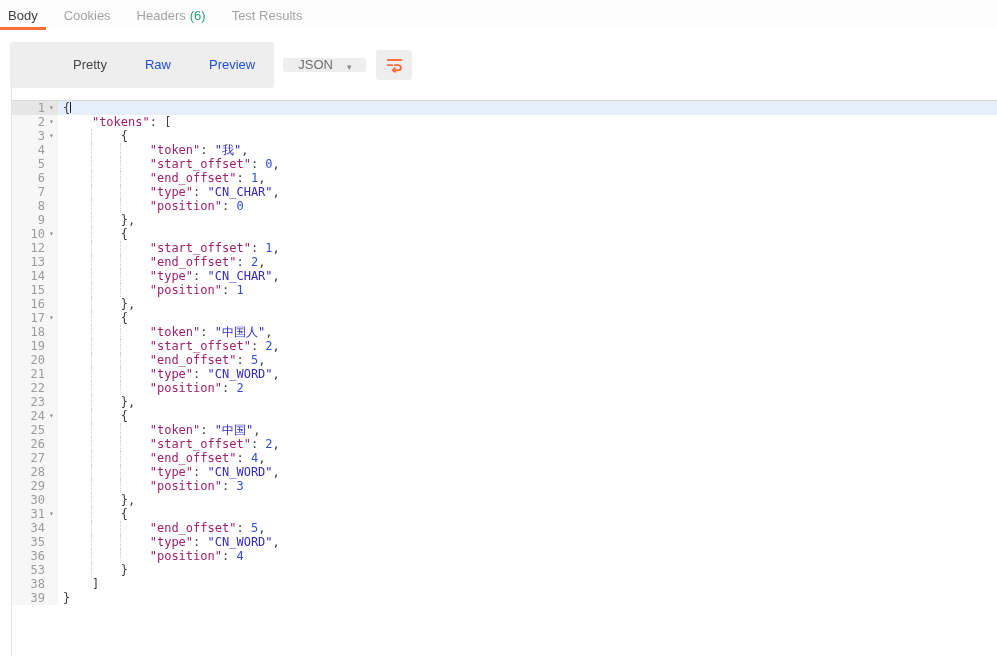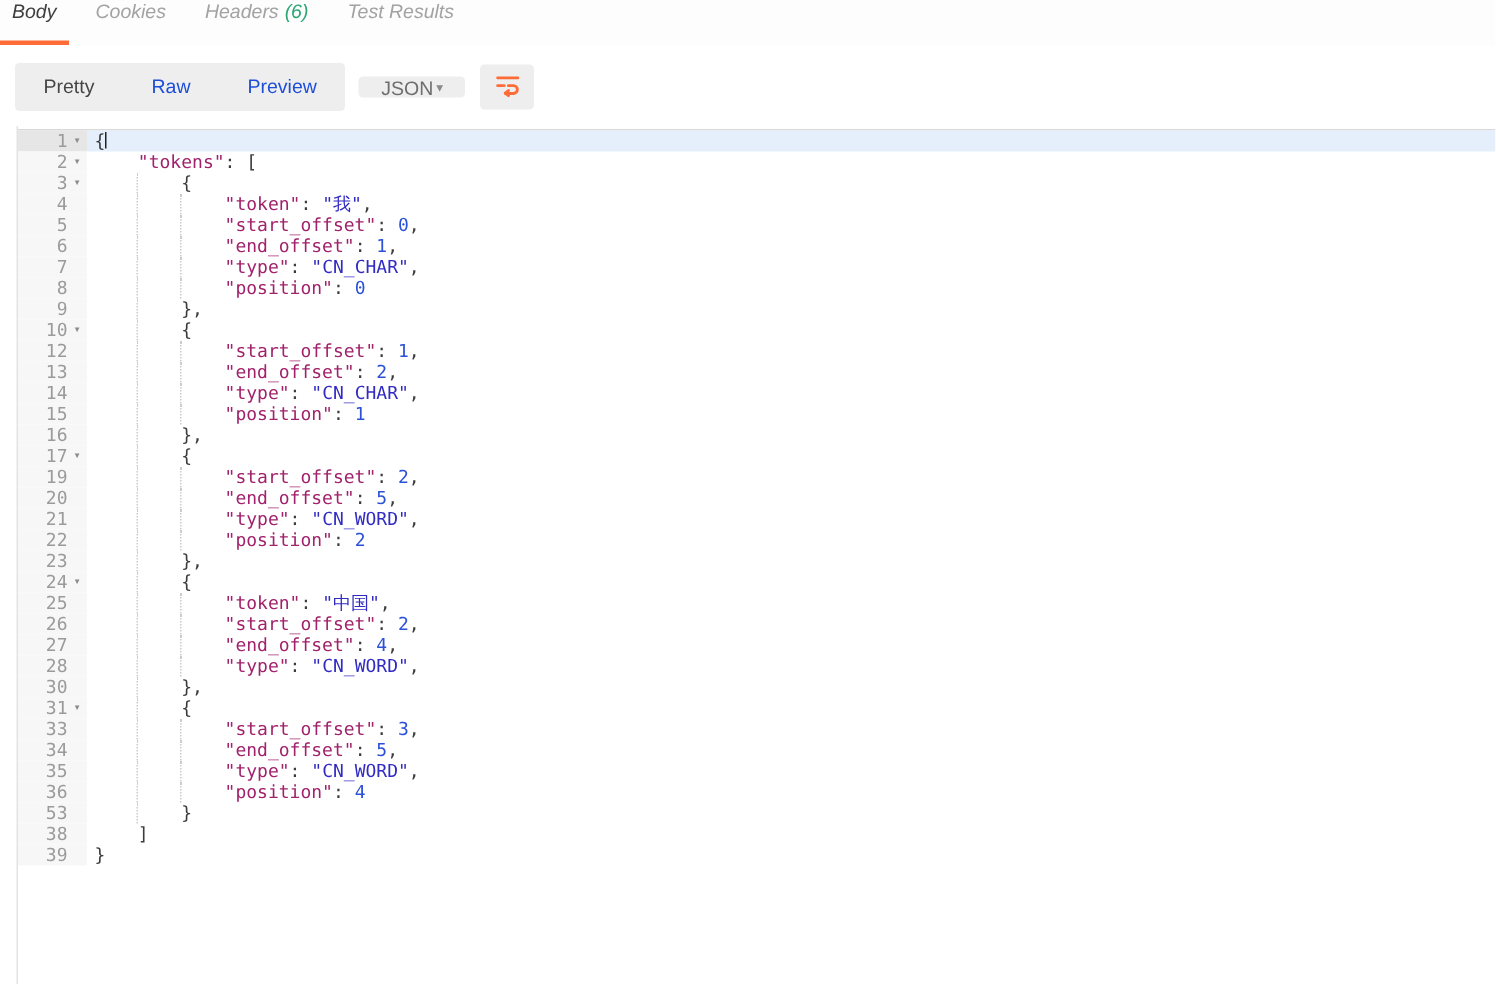--- a/index.html
+++ b/index.html
@@ -1,37 +1,37 @@
 <!DOCTYPE html>
 <html><head>
 <meta charset="utf-8">
 <style>
   * { box-sizing: border-box; margin: 0; padding: 0; }
   html,body { width: 997px; height: 656px; background: #fff; overflow: hidden;
               font-family: "Liberation Sans", sans-serif; }
 
   
-  .tabbar { position: relative; height: 30px; display: flex; align-items: flex-start;
-            padding-left: 8px; background: #fdfdfd; font-style: italic; }
+  .tabbar { position: relative; height: 30px; display: flex; align-items: center;
+            padding-left: 8px; background: #fdfdfd; }
   .tab { font-size: 13px; color: #a3a3a3; margin-right: 26px; cursor: pointer;
          display: flex; gap: 4px; align-items: center; }
   .tab.active { color: #3f3f3f; }
   .tab .badge { color: #2ca571; }
   .tab-underline { position: absolute; left: 0; top: 27px; height: 3px; width: 46px;
                    background: #ff6c37; }
 
   
   .toolbar { margin-top: 12px; padding-left: 10px; display: flex; gap: 9px;
              align-items: center; }
-  .seg { display: flex; background: #eeeeee; border-radius: 3px; height: 32px;
-         align-items: center; }
+  .seg { display: flex; background: #eeeeee; border-radius: 3px; height: 46px;
+         align-items: center; padding-left: 44px; }
   .seg .mode { padding: 0 19px; font-size: 13px; color: #1d4ed8; line-height: 30px;
                cursor: pointer; }
   .seg .mode.active { color: #454545; }
-  .langbtn { display: flex; align-items: center; gap: 2px; background: #eeeeee;
+  .langbtn { display: flex; align-items: flex-end; gap: 14px; background: #eeeeee;
              border-radius: 3px; height: 14px; padding: 0 15px; cursor: pointer; }
   .langbtn .val { font-size: 13px; color: #6e6e6e; }
   .langbtn .caret { font-size: 9px; color: #8a8a8a; }
   .wrapbtn { width: 36px; height: 30px; background: #eeeeee; border-radius: 3px;
              display: flex; align-items: center; justify-content: center; cursor: pointer;
              margin-left: 1px; }
 
   
   .editor { margin-top: 12px; position: relative; border-top: 1px solid #d9d9d9;
             margin-left: 12px; }
@@ -207,20 +207,27 @@
       </div>
       <div class="row">
         <div class="gut">
           <span class="num">17</span>
           <span class="car">▾</span>
         </div>
         <div class="cod"><span class="ind">    </span><span class="ind g">    </span><span class="p">{</span></div>
       </div>
       <div class="row">
         <div class="gut">
+          <span class="num">18</span>
+          <span class="car"></span>
+        </div>
+        <div class="cod"><span class="ind">    </span><span class="ind g">    </span><span class="ind g">    </span><span class="k">"token"</span><span class="p">:</span> <span class="s">"中国人"</span><span class="p">,</span></div>
+      </div>
+      <div class="row">
+        <div class="gut">
           <span class="num">19</span>
           <span class="car"></span>
         </div>
         <div class="cod"><span class="ind">    </span><span class="ind g">    </span><span class="ind g">    </span><span class="k">"start_offset"</span><span class="p">:</span> <span class="n">2</span><span class="p">,</span></div>
       </div>
       <div class="row">
         <div class="gut">
           <span class="num">20</span>
           <span class="car"></span>
         </div>
@@ -277,38 +284,38 @@
       </div>
       <div class="row">
         <div class="gut">
           <span class="num">28</span>
           <span class="car"></span>
         </div>
         <div class="cod"><span class="ind">    </span><span class="ind g">    </span><span class="ind g">    </span><span class="k">"type"</span><span class="p">:</span> <span class="s">"CN_WORD"</span><span class="p">,</span></div>
       </div>
       <div class="row">
         <div class="gut">
+          <span class="num">29</span>
+          <span class="car"></span>
+        </div>
+        <div class="cod"><span class="ind">    </span><span class="ind g">    </span><span class="ind g">    </span><span class="k">"position"</span><span class="p">:</span> <span class="n">3</span></div>
+      </div>
+      <div class="row">
+        <div class="gut">
           <span class="num">30</span>
           <span class="car"></span>
         </div>
         <div class="cod"><span class="ind">    </span><span class="ind g">    </span><span class="p">}</span><span class="p">,</span></div>
       </div>
       <div class="row">
         <div class="gut">
           <span class="num">31</span>
           <span class="car">▾</span>
         </div>
         <div class="cod"><span class="ind">    </span><span class="ind g">    </span><span class="p">{</span></div>
-      </div>
-      <div class="row">
-        <div class="gut">
-          <span class="num">33</span>
-          <span class="car"></span>
-        </div>
-        <div class="cod"><span class="ind">    </span><span class="ind g">    </span><span class="ind g">    </span><span class="k">"start_offset"</span><span class="p">:</span> <span class="n">3</span><span class="p">,</span></div>
       </div>
       <div class="row">
         <div class="gut">
           <span class="num">34</span>
           <span class="car"></span>
         </div>
         <div class="cod"><span class="ind">    </span><span class="ind g">    </span><span class="ind g">    </span><span class="k">"end_offset"</span><span class="p">:</span> <span class="n">5</span><span class="p">,</span></div>
       </div>
       <div class="row">
         <div class="gut">

